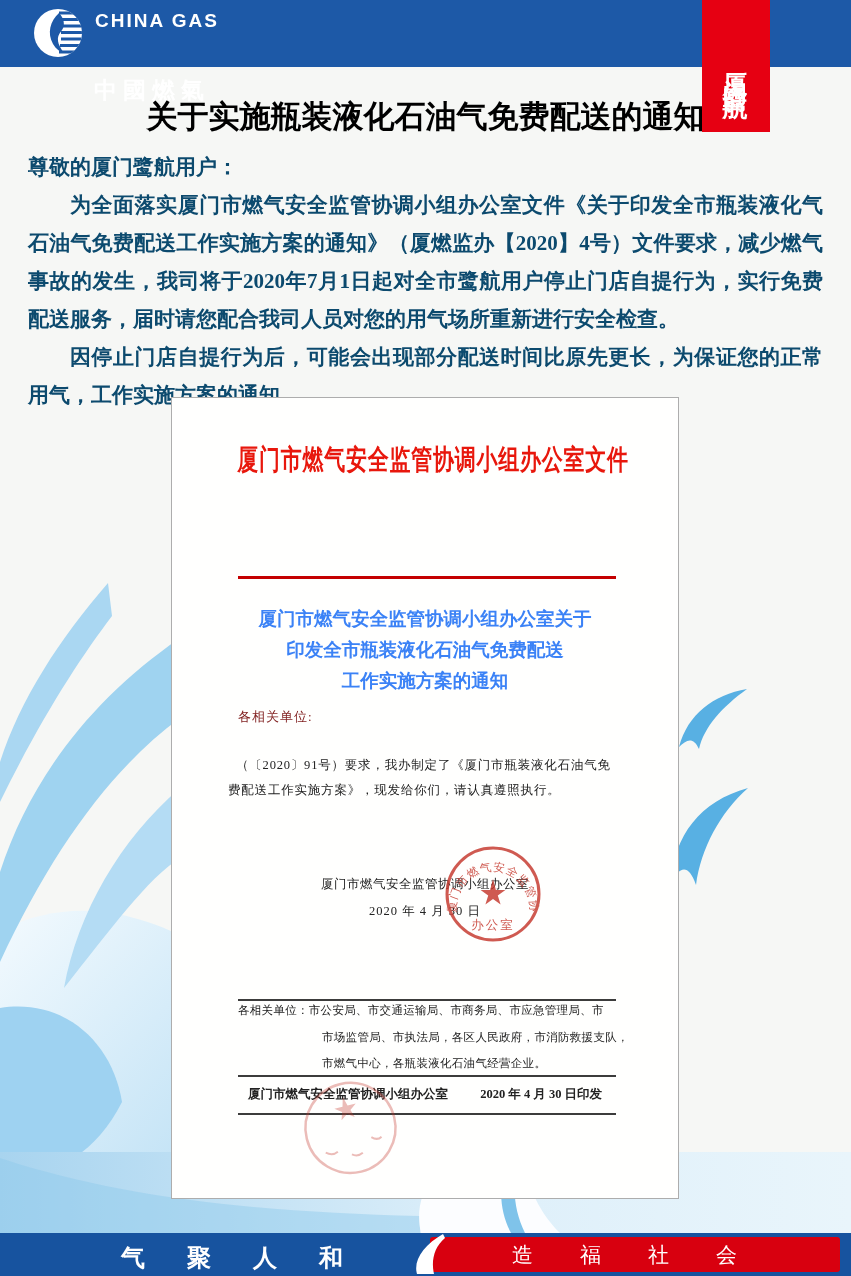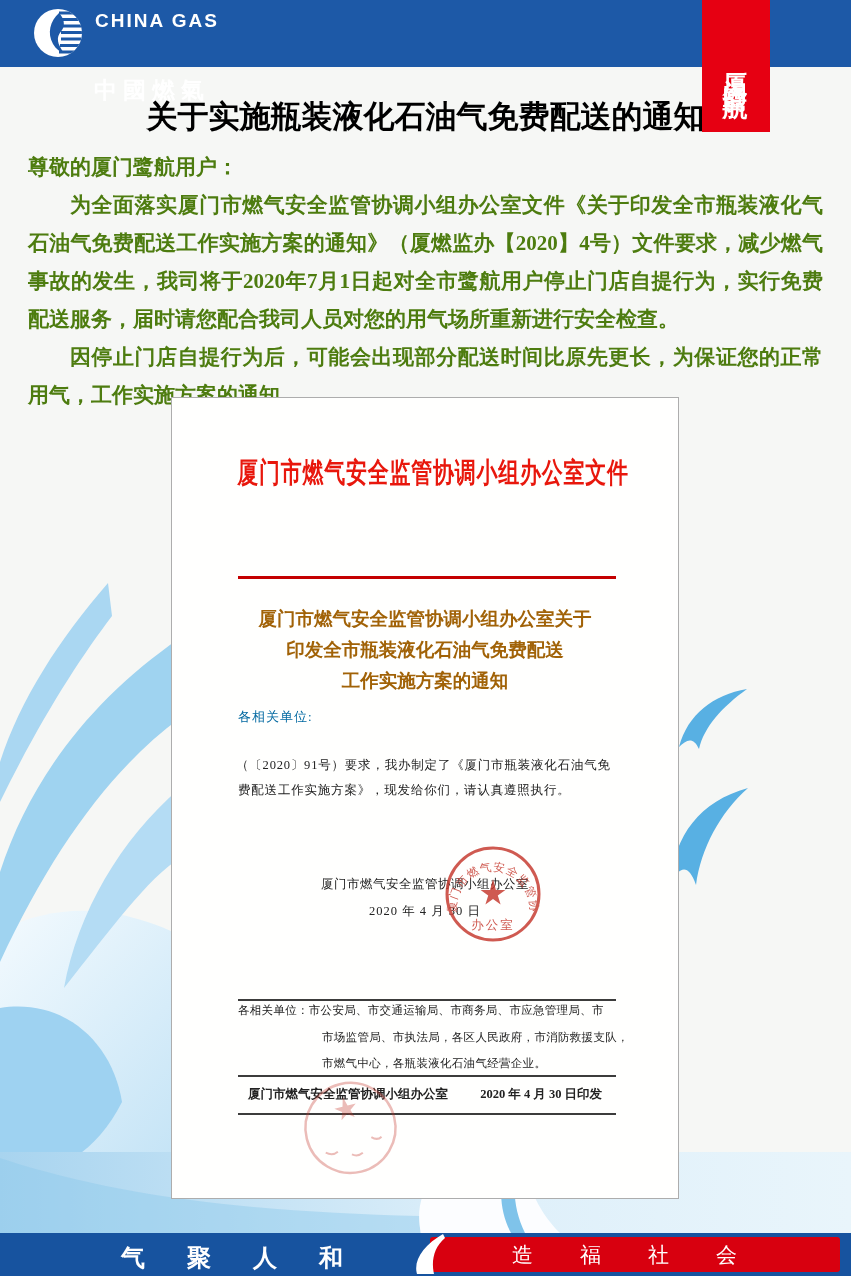--- a/index.html
+++ b/index.html
@@ -13,34 +13,34 @@
   .brand-en{position:absolute;left:95px;top:10px;color:#fff;font-size:19px;font-weight:bold;letter-spacing:2px;white-space:nowrap;}
   .brand-cn{position:absolute;left:94px;top:31px;color:#fff;font-size:23px;font-weight:bold;letter-spacing:6px;white-space:nowrap;margin-top:44px;}
   .v-badge{position:absolute;left:702px;top:0;width:68px;height:132px;background:#e60012;z-index:4;
            display:flex;align-items:center;justify-content:center;
            writing-mode:vertical-rl;text-orientation:upright;
            color:#fff;font-size:25px;font-weight:bold;letter-spacing:7px;}
   
   .notice-title{position:absolute;left:0;top:96px;width:851px;text-align:center;z-index:2;
                 font-size:31px;font-weight:bold;color:#000;letter-spacing:0px;}
   .notice-body{position:absolute;left:28px;top:148px;width:795px;z-index:2;
-               font-size:21px;font-weight:bold;color:#4d7c0f;line-height:38px;text-align:justify;}
+               font-size:21px;font-weight:bold;color:#0c4a6e;line-height:38px;text-align:justify;}
   .notice-body p{margin:0;}
   .notice-body p.ind{text-indent:2em;}
   
   .doc{position:absolute;left:171px;top:397px;width:506px;height:800px;background:#fffffe;
        border:1px solid #adadad;z-index:2;}
   .doc *{white-space:nowrap;}
-  .doc-agency{position:absolute;left:0;top:56px;width:100%;text-align:center;color:#e8170c;font-weight:bold;}
+  .doc-agency{position:absolute;left:0;top:43px;width:100%;text-align:center;color:#e8170c;font-weight:bold;}
   .doc-agency span{display:inline-block;font-size:28px;transform:scaleX(0.75);transform-origin:center;letter-spacing:1px;}
   .doc-number{position:absolute;left:0;top:150px;width:100%;text-align:center;font-size:12.5px;color:#222;letter-spacing:1px;}
   .red-rule{position:absolute;left:66px;top:178px;width:378px;height:3px;background:#c40000;}
   .doc-title{position:absolute;left:0;top:206px;width:100%;text-align:center;
-             font-size:18.5px;font-weight:bold;color:#a16207;line-height:31px;}
-  .doc-addressee{position:absolute;left:66px;top:310px;font-size:13px;color:#0369a1;letter-spacing:1px;}
+             font-size:18.5px;font-weight:bold;color:#3b82f6;line-height:31px;}
+  .doc-addressee{position:absolute;left:66px;top:310px;font-size:13px;color:#7f1d1d;letter-spacing:1px;}
   .doc-bodyline{position:absolute;font-size:12.5px;color:#222;letter-spacing:0.8px;}
   .doc-signer{position:absolute;left:0;top:478px;width:100%;text-align:center;font-size:12.5px;color:#222;letter-spacing:0.5px;}
   .doc-signdate{position:absolute;left:0;top:505px;width:100%;text-align:center;font-size:12.5px;color:#222;letter-spacing:1px;}
   .seal{position:absolute;left:257px;top:432px;opacity:0.82;}
   .seal2{position:absolute;left:118px;top:668px;opacity:0.33;transform:rotate(-14deg);}
   .cc-rule{position:absolute;left:66px;width:378px;height:2px;background:#3c3c3c;}
   .cc-line{position:absolute;font-size:11.5px;color:#222;letter-spacing:0.3px;}
   .imprint{position:absolute;left:76px;top:688px;width:354px;display:flex;justify-content:space-between;
            font-size:12.5px;font-weight:bold;color:#222;}
   
@@ -117,21 +117,21 @@
       <span>厦门市燃气安全监管协调小组办公室文件</span>
     </div>
     <div class="red-rule"></div>
     <div class="doc-title">
       <div>厦门市燃气安全监管协调小组办公室关于</div>
       <div>印发全市瓶装液化石油气免费配送</div>
       <div>工作实施方案的通知</div>
     </div>
     <div class="doc-addressee">各相关单位:</div>
     <div class="doc-bodyline" style="left:64px;top:359px;">（〔2020〕91号）要求，我办制定了《厦门市瓶装液化石油气免</div>
-    <div class="doc-bodyline" style="left:66px;top:384px;text-align:center;">费配送工作实施方案》，现发给你们，请认真遵照执行。</div>
+    <div class="doc-bodyline" style="left:56px;top:384px;text-align:center;">费配送工作实施方案》，现发给你们，请认真遵照执行。</div>
 
     <div class="doc-signer">厦门市燃气安全监管协调小组办公室</div>
     <div class="doc-signdate">2020 年 4 月 30 日</div>
 
     <svg class="seal" width="128" height="128" viewBox="0 0 128 128">
       <circle cx="64" cy="64" r="46" fill="none" stroke="#c5372c" stroke-width="3"></circle>
       <polygon points="64,49 66.9,60 76.4,60 68.8,65.5 71.6,74.5 64,69 56.4,74.5 59.2,65.5 51.6,60 61.1,60" fill="#c5372c"></polygon>
       <path id="sealArc" d="M 27.6,84.7 A 37,37 0 1 1 100.4,84.7" fill="none"></path>
       <text font-size="11.5" fill="#c5372c" letter-spacing="1" style="font-family:'Liberation Serif',serif;">
         <textPath href="#sealArc" startOffset="2">厦门市燃气安全监管协调小组</textPath>

